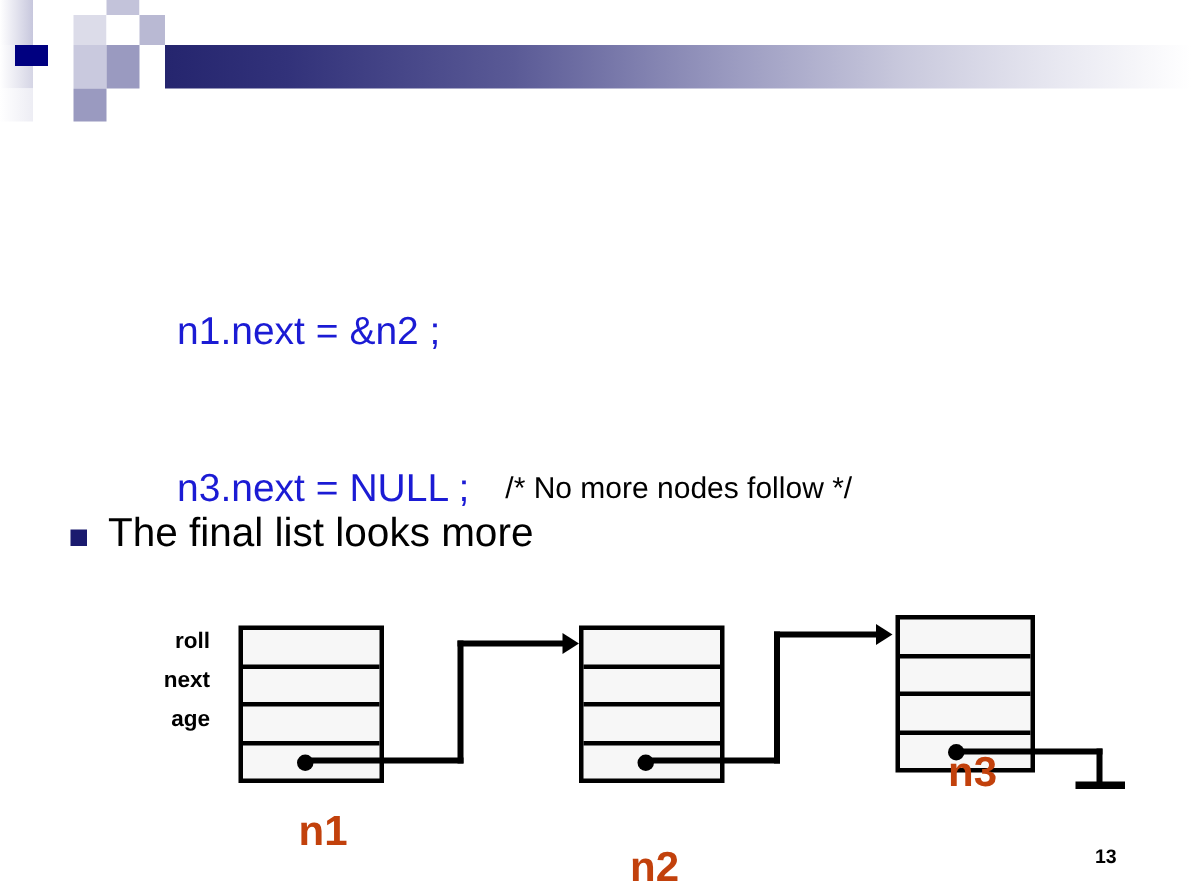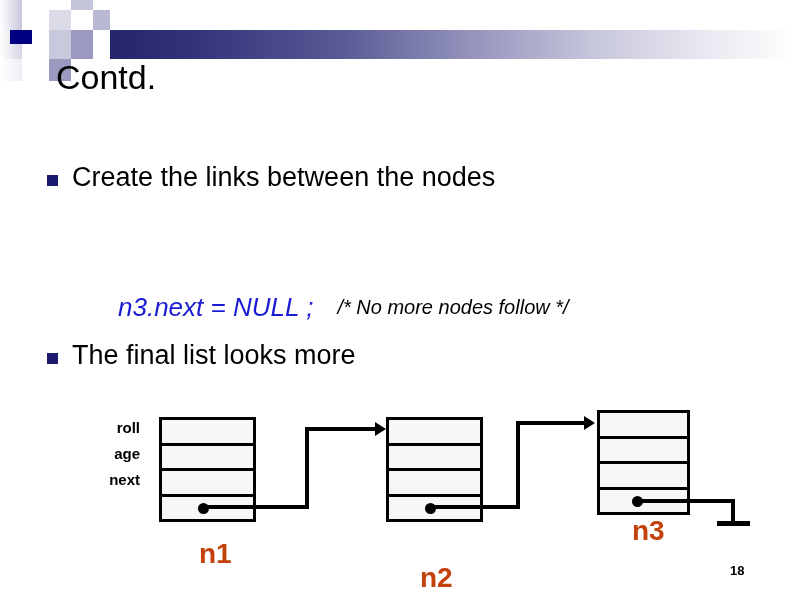--- a/index.html
+++ b/index.html
@@ -52,21 +52,21 @@
 
   .bullet1{left:47px;top:163px;}
   .bullet2{left:47px;top:341px;}
 
   .code{
     position:absolute;left:118px;
     font-size:26px;color:#1b1bd4;white-space:nowrap;line-height:1.05;
   }
   .code1{top:207px;}
   .code2{top:251px;}
-  .code3{top:294px;font-style:italic;}
+  .code3{top:312px;}
   .comment{
     font-size:20px;color:#000000;padding-left:24px;
     position:relative;top:-2px;
   }
 
   
   .diagram{position:absolute;left:0;top:0;width:794px;height:595px;}
   .labels{
     position:absolute;left:60px;top:415px;width:80px;
     text-align:right;font-size:15px;font-weight:bold;color:#000000;
@@ -114,42 +114,40 @@
     <div class="blk blk6"></div>
     <div class="blk blk7"></div>
     <div class="blk blk8"></div>
     <div class="blk blk9"></div>
     <div class="blk blk10"></div>
     <div class="blk blk16"></div>
     <div class="blk blk15"></div>
     <div class="blk blk14"></div>
   </div>
 
-  <div class="title">Contd.</div>
 
-  <div class="bullet-row bullet1">
-    <span class="sq"></span>
-    <span class="b-text">Create the links between the nodes</span>
+
+  <div class="code code1">
+    <span>n1.next =  &amp;n2 ;</span>
   </div>
-
   <div class="code code3">
     <span>n3.next =  NULL ;</span><span class="comment">/* No more nodes follow */</span>
   </div>
 
   <div class="bullet-row bullet2">
     <span class="sq"></span>
     <span class="b-text">The final list looks more</span>
   </div>
 
   <div class="diagram">
 
     <div class="labels">
       <div>roll</div>
+      <div>next</div>
       <div>age</div>
-      <div>next</div>
     </div>
 
     <div class="node n1">
       <div class="cell"></div>
       <div class="cell"></div>
       <div class="cell"></div>
       <div class="cell"></div>
     </div>
     <div class="dot" style="left:198px;top:503px;"></div>
     <div class="nlabel" style="left:199px;top:538px;">n1</div>
@@ -173,23 +171,23 @@
     <div class="seg" style="left:516px;top:421px;width:70px;height:4px;"></div>
     <div class="arrow" style="left:584px;top:416px;"></div>
 
     <div class="node n3">
       <div class="cell"></div>
       <div class="cell"></div>
       <div class="cell"></div>
       <div class="cell"></div>
     </div>
     <div class="dot" style="left:632px;top:496px;"></div>
-    <div class="nlabel" style="left:632px;top:515px;">n3</div>
+    <div class="nlabel" style="left:632px;top:499px;">n3</div>
 
     <div class="seg" style="left:637px;top:499px;width:98px;height:4px;"></div>
     <div class="seg" style="left:731px;top:499px;width:4px;height:25px;"></div>
     <div class="seg" style="left:717px;top:521px;width:33px;height:5px;"></div>
 
   </div>
 
-  <div class="pagenum">18</div>
+  <div class="pagenum">13</div>
 
 </div>
 
 </body></html>

